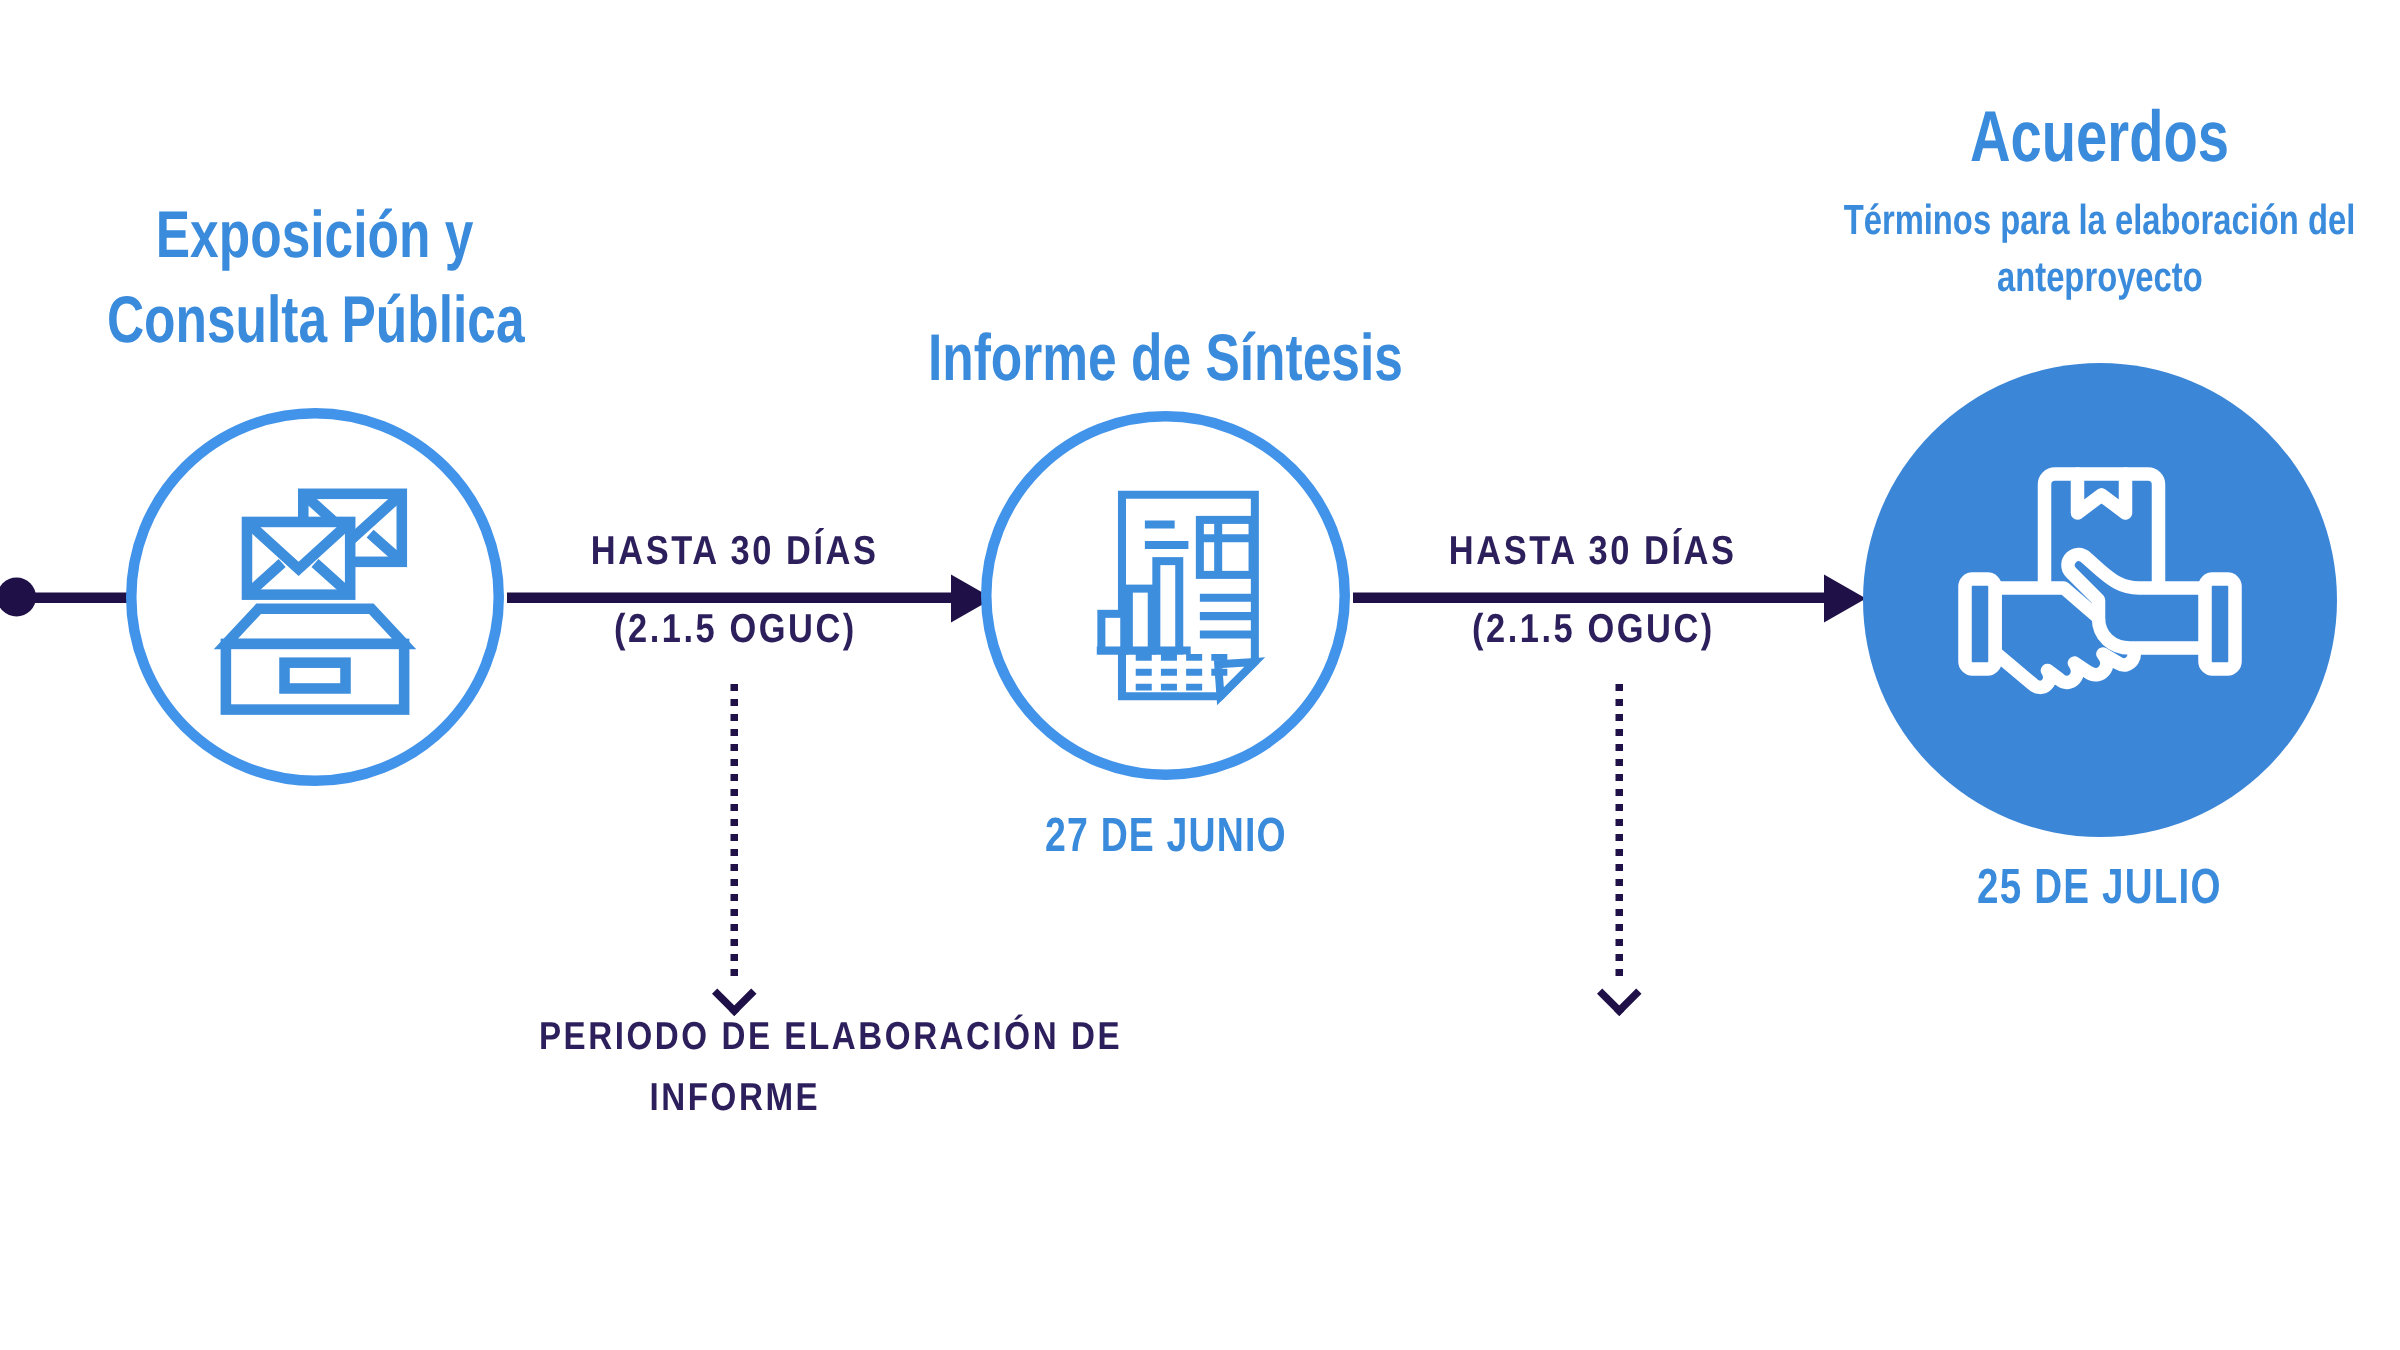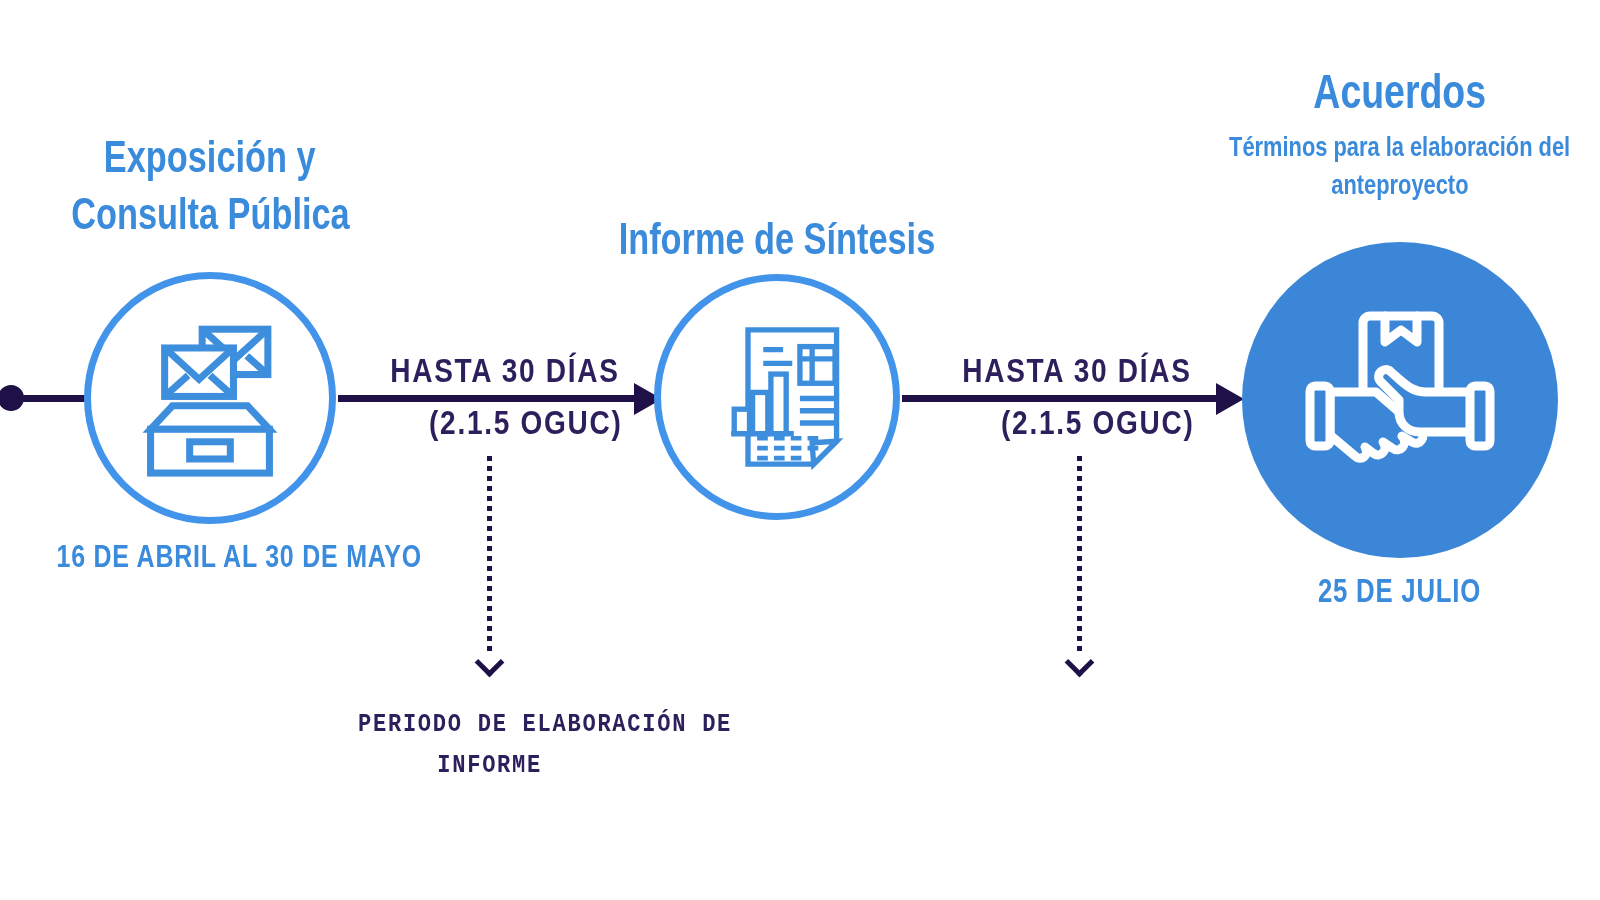--- a/index.html
+++ b/index.html
@@ -15,28 +15,28 @@
   .h1a{left:-10px;width:440px;top:128px;font-size:44px;line-height:1.3;}
   .h2a{left:567px;width:420px;top:194px;font-size:44px;margin-top:20px;}
   .h3a{left:1170px;width:460px;top:64px;font-size:48px;}
   .h3sub{left:1170px;width:460px;top:128px;font-size:28px;line-height:1.35;font-weight:bold;}
 
   .date{position:absolute;color:#3A8BDB;font-weight:bold;text-align:center;font-size:32px;letter-spacing:1px;}
   .d1{left:5px;width:430px;top:538px;}
   .d2{left:567px;width:420px;top:538px;}
   .d3{left:1185px;width:430px;top:572px;font-size:33px;}
 
-  .navy-label{position:absolute;color:#2C1F5C;font-weight:bold;text-align:right;font-size:33px;letter-spacing:2px;}
+  .navy-label{position:absolute;color:#2C1F5C;font-weight:bold;text-align:center;font-size:27px;letter-spacing:2px;}
   .c1top{left:340px;width:300px;top:352px;}
   .c1bot{left:340px;width:300px;top:404px;}
   .c2top{left:912px;width:300px;top:352px;}
   .c2bot{left:912px;width:300px;top:404px;}
 
   .note{position:absolute;color:#2C1F5C;font-weight:bold;text-align:center;font-size:26px;letter-spacing:2px;line-height:1.58;}
-  .n1{left:325px;width:330px;top:704px;font-family:Liberation Mono, monospace;}
+  .n1{left:325px;width:330px;top:670px;}
   .n2{left:915px;width:330px;top:670px;}
 
   .hline{position:absolute;height:7px;background:#1F1147;top:395px;}
   .seg0{left:10px;width:78px;}
   .seg1{left:338px;width:300px;}
   .seg2{left:902px;width:318px;}
   .startdot{position:absolute;left:-2px;top:385px;width:26px;height:26px;border-radius:50%;background:#1F1147;}
   .ahead{position:absolute;width:0;height:0;border-top:16px solid transparent;border-bottom:16px solid transparent;border-left:28px solid #1F1147;top:383px;}
   .ah1{left:634px;}
   .ah2{left:1216px;}
@@ -85,23 +85,20 @@
         <path d="M52,46 L96,86 L140,46"></path>
         <path d="M52,108 L82,81 M140,108 L110,81"></path>
 
         <path d="M62,120 L158,120 L186,150 L34,150 Z" fill="#fff"></path>
         <rect x="34" y="150" width="152" height="56" fill="#fff"></rect>
         <rect x="84" y="166" width="52" height="22" fill="#fff"></rect>
       </g>
     </svg>
   </div>
 
-  <div class="date d1">
-    <span class="cond">16 DE ABRIL AL 30 DE MAYO</span>
-  </div>
 
   <div class="navy-label c1top">
     <span class="cond2">HASTA 30 DÍAS</span>
   </div>
   <div class="navy-label c1bot">
     <span class="cond2">(2.1.5 OGUC)</span>
   </div>
   <div class="vdots v1"></div>
   <div class="chev cv1"></div>
   <div class="note n1">
@@ -134,20 +131,23 @@
 
         <g stroke-width="6">
           <path d="M84,164 h14 M106,164 h14 M128,164 h14 M150,164 h14"></path>
           <path d="M84,177 h14 M106,177 h14 M128,177 h14 M150,177 h14"></path>
           <path d="M84,190 h14 M106,190 h14 M128,190 h14"></path>
         </g>
       </g>
     </svg>
   </div>
 
+  <div class="date d2">
+    <span class="cond">27 DE JUNIO</span>
+  </div>
 
   <div class="navy-label c2top">
     <span class="cond2">HASTA 30 DÍAS</span>
   </div>
   <div class="navy-label c2bot">
     <span class="cond2">(2.1.5 OGUC)</span>
   </div>
   <div class="vdots v2"></div>
   <div class="chev cv2"></div>
 

